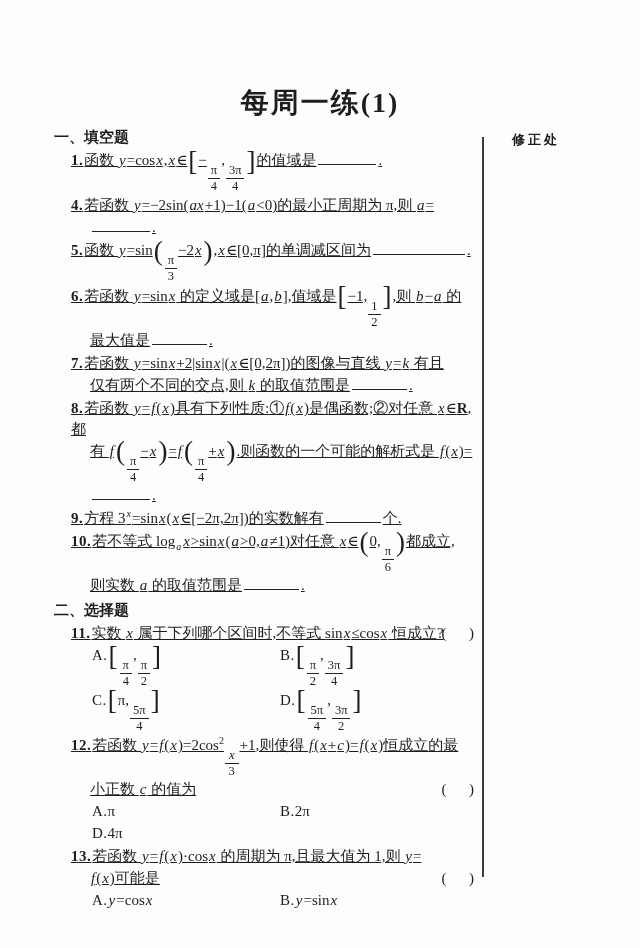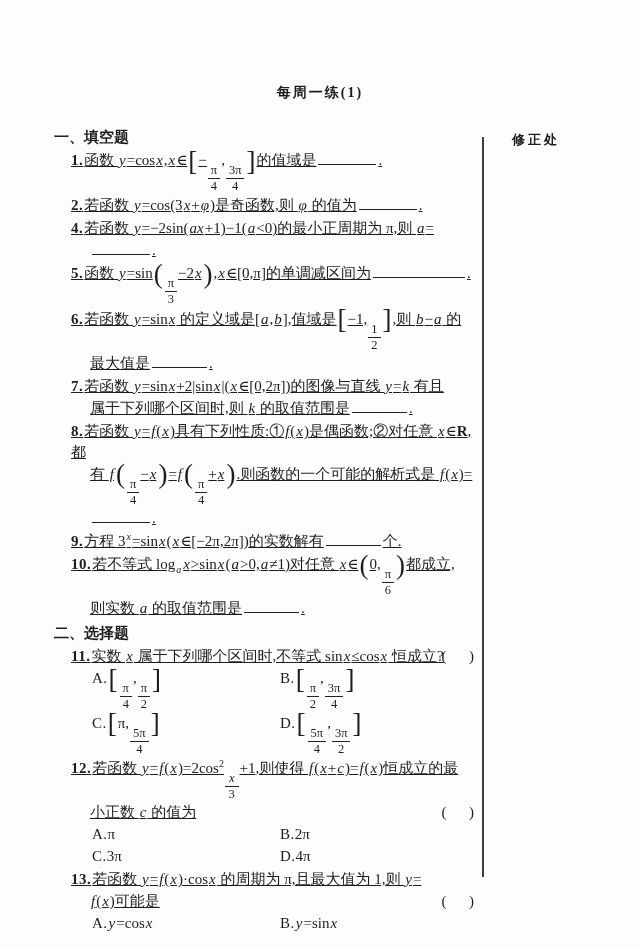--- a/index.html
+++ b/index.html
@@ -3,21 +3,21 @@
 <meta charset="utf-8">
 <style>
   html,body{margin:0;padding:0;background:#ffffff;}
   .page{
     position:relative;width:640px;height:948px;background:#fdfdfc;
     font-family:"Liberation Serif","DejaVu Serif",serif;
     color:#1d1d1d;font-size:15px;overflow:hidden;
   }
   .title{
     position:absolute;top:84px;left:0;width:100%;text-align:center;
-    font-size:14px;font-weight:bold;letter-spacing:2px;
+    font-size:28px;font-weight:bold;letter-spacing:2px;
   }
   .margin-label{
     position:absolute;left:512px;top:131px;font-size:13px;font-weight:bold;letter-spacing:3px;
   }
   .rule{
     position:absolute;left:482px;top:137px;width:2px;height:740px;background:#3c3c3c;
   }
   .content{
     position:absolute;left:54px;top:127px;width:424px;line-height:21px;
   }
@@ -65,42 +65,39 @@
       <div class="question">
         <div class="q-line"><span class="q-num">1.</span><span>函数 </span><span class="math"><i>y</i>=cos<i>x</i>,<i>x</i>∈</span><span class="big">[</span><span class="math">−</span><span class="frac">
             <span class="fn">π</span>
             <span class="fd">4</span>
           </span><span class="math">,</span><span class="frac">
             <span class="fn">3π</span>
             <span class="fd">4</span>
           </span><span class="big">]</span><span>的值域是</span><span class="blank" style="width: 58px;"></span><span>.</span></div>
       </div>
       <div class="question">
-        <div class="q-line"><span class="q-num">2.</span><span>若函数 </span><span class="math"><i>y</i>=cos(3<i>x</i>+<i>φ</i>)</span><span>是奇函数,则 </span><span class="math"><i>φ</i></span><span> 的值为</span><span class="blank" style="width: 58px;"></span><span>.</span></div>
-      </div>
-      <div class="question">
         <div class="q-line"><span class="q-num">4.</span><span>若函数 </span><span class="math"><i>y</i>=−2sin(<i>ax</i>+1)−1(<i>a</i>&lt;0)</span><span>的最小正周期为 π,则 </span><span class="math"><i>a</i>=</span></div>
         <div class="q-line cont"><span class="blank" style="width: 58px;"></span><span>.</span></div>
       </div>
       <div class="question">
         <div class="q-line"><span class="q-num">5.</span><span>函数 </span><span class="math"><i>y</i>=sin</span><span class="big">(</span><span class="frac">
             <span class="fn">π</span>
             <span class="fd">3</span>
           </span><span class="math">−2<i>x</i></span><span class="big">)</span><span class="math">,<i>x</i>∈[0,π]</span><span>的单调减区间为</span><span class="blank" style="width: 92px;"></span><span>.</span></div>
       </div>
       <div class="question">
         <div class="q-line"><span class="q-num">6.</span><span>若函数 </span><span class="math"><i>y</i>=sin<i>x</i></span><span> 的定义域是</span><span class="math">[<i>a</i>,<i>b</i>]</span><span>,值域是</span><span class="big">[</span><span class="math">−1,</span><span class="frac">
             <span class="fn">1</span>
             <span class="fd">2</span>
           </span><span class="big">]</span><span>,则 </span><span class="math"><i>b</i>−<i>a</i></span><span> 的</span></div>
         <div class="q-line cont"><span>最大值是</span><span class="blank" style="width: 55px;"></span><span>.</span></div>
       </div>
       <div class="question">
         <div class="q-line"><span class="q-num">7.</span><span>若函数 </span><span class="math"><i>y</i>=sin<i>x</i>+2|sin<i>x</i>|(<i>x</i>∈[0,2π])</span><span>的图像与直线 </span><span class="math"><i>y</i>=<i>k</i></span><span> 有且</span></div>
-        <div class="q-line cont"><span>属于下列哪个区间时,则 </span><span class="math"><i>k</i></span><span> 的取值范围是</span><span class="blank" style="width: 55px;"></span><span>.</span></div>
+        <div class="q-line cont"><span>仅有两个不同的交点,则 </span><span class="math"><i>k</i></span><span> 的取值范围是</span><span class="blank" style="width: 55px;"></span><span>.</span></div>
       </div>
       <div class="question">
         <div class="q-line"><span class="q-num">8.</span><span>若函数 </span><span class="math"><i>y</i>=<i>f</i>(<i>x</i>)</span><span>具有下列性质:①</span><span class="math"><i>f</i>(<i>x</i>)</span><span>是偶函数;②对任意 </span><span class="math"><i>x</i>∈</span><span class="boldr">R</span><span>,都</span></div>
         <div class="q-line cont"><span>有 </span><span class="math"><i>f</i></span><span class="big">(</span><span class="frac">
             <span class="fn">π</span>
             <span class="fd">4</span>
           </span><span class="math">−<i>x</i></span><span class="big">)</span><span class="math">=<i>f</i></span><span class="big">(</span><span class="frac">
             <span class="fn">π</span>
             <span class="fd">4</span>
           </span><span class="math">+<i>x</i></span><span class="big">)</span><span>.则函数的一个可能的解析式是 </span><span class="math"><i>f</i>(<i>x</i>)=</span></div>
@@ -153,21 +150,20 @@
         <div class="q-line"><span class="q-num">12.</span><span>若函数 </span><span class="math"><i>y</i>=<i>f</i>(<i>x</i>)=2cos</span><sup>2</sup><span class="frac">
             <span class="fn"><i>x</i></span>
             <span class="fd">3</span>
           </span><span class="math">+1</span><span>,则使得 </span><span class="math"><i>f</i>(<i>x</i>+<i>c</i>)=<i>f</i>(<i>x</i>)</span><span>恒成立的最</span></div>
         <div class="q-line cont"><span>小正数 </span><span class="math"><i>c</i></span><span> 的值为</span><span class="paren">(      )</span></div>
         <div class="opt-row">
           <span class="opt"><span class="opt-label">A.</span><span class="math">π</span></span>
           <span class="opt"><span class="opt-label">B.</span><span class="math">2π</span></span>
         </div>
         <div class="opt-row">
-          <span class="opt"><span class="opt-label">C.</span><span class="math">3π</span></span>
           <span class="opt"><span class="opt-label">D.</span><span class="math">4π</span></span>
         </div>
       </div>
       <div class="question">
         <div class="q-line"><span class="q-num">13.</span><span>若函数 </span><span class="math"><i>y</i>=<i>f</i>(<i>x</i>)·cos<i>x</i></span><span> 的周期为 π,且最大值为 1,则 </span><span class="math"><i>y</i>=</span></div>
         <div class="q-line cont"><span class="math"><i>f</i>(<i>x</i>)</span><span>可能是</span><span class="paren">(      )</span></div>
         <div class="opt-row">
           <span class="opt"><span class="opt-label">A.</span><span class="math"><i>y</i>=cos<i>x</i></span></span>
           <span class="opt"><span class="opt-label">B.</span><span class="math"><i>y</i>=sin<i>x</i></span></span>
         </div>

